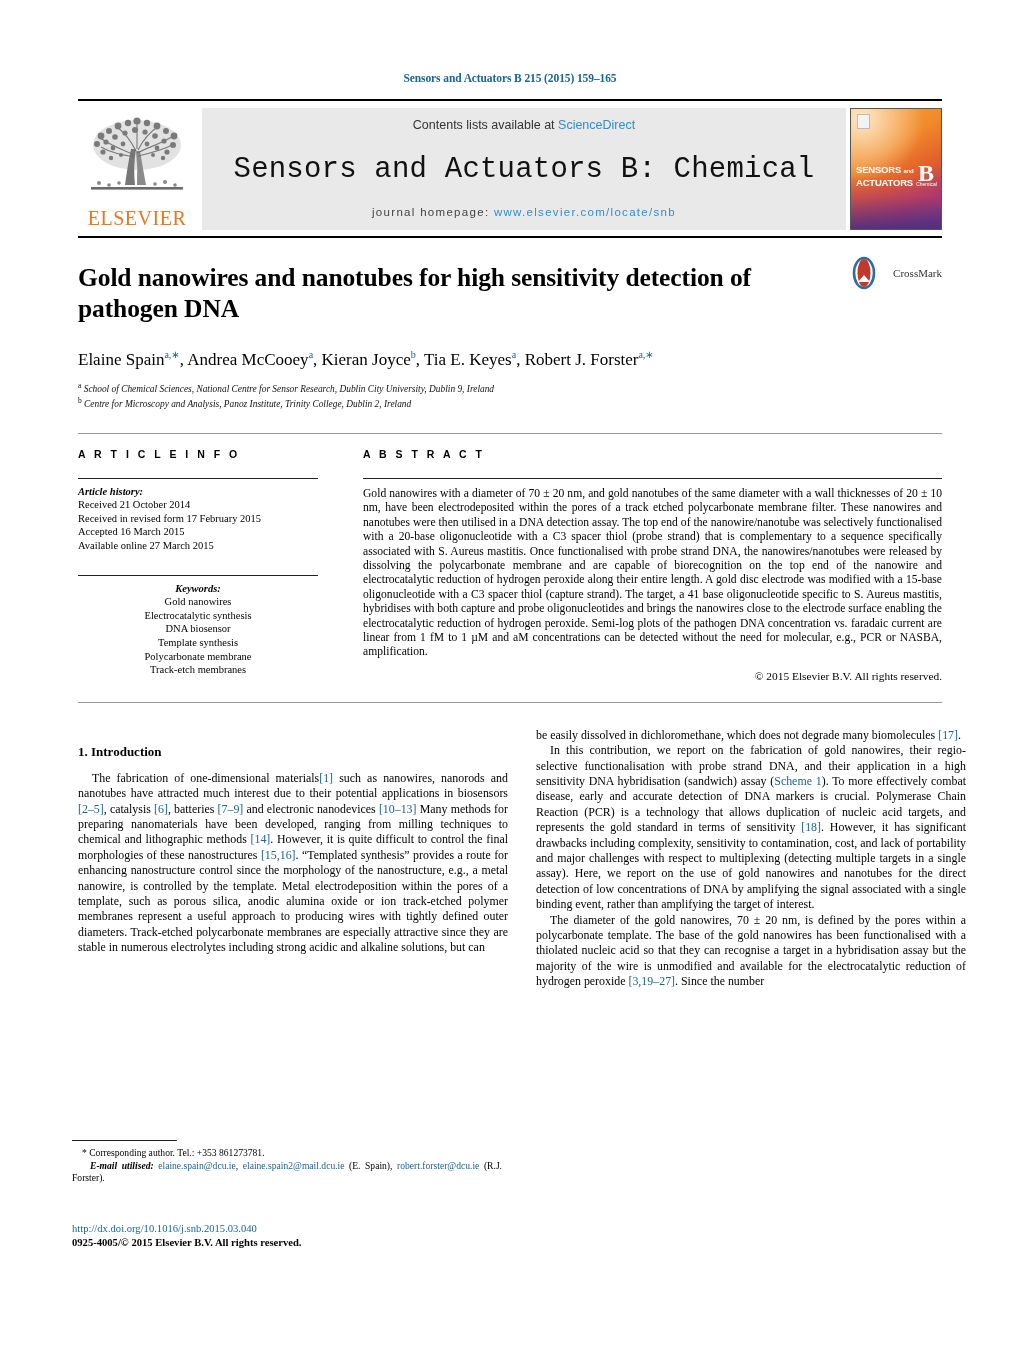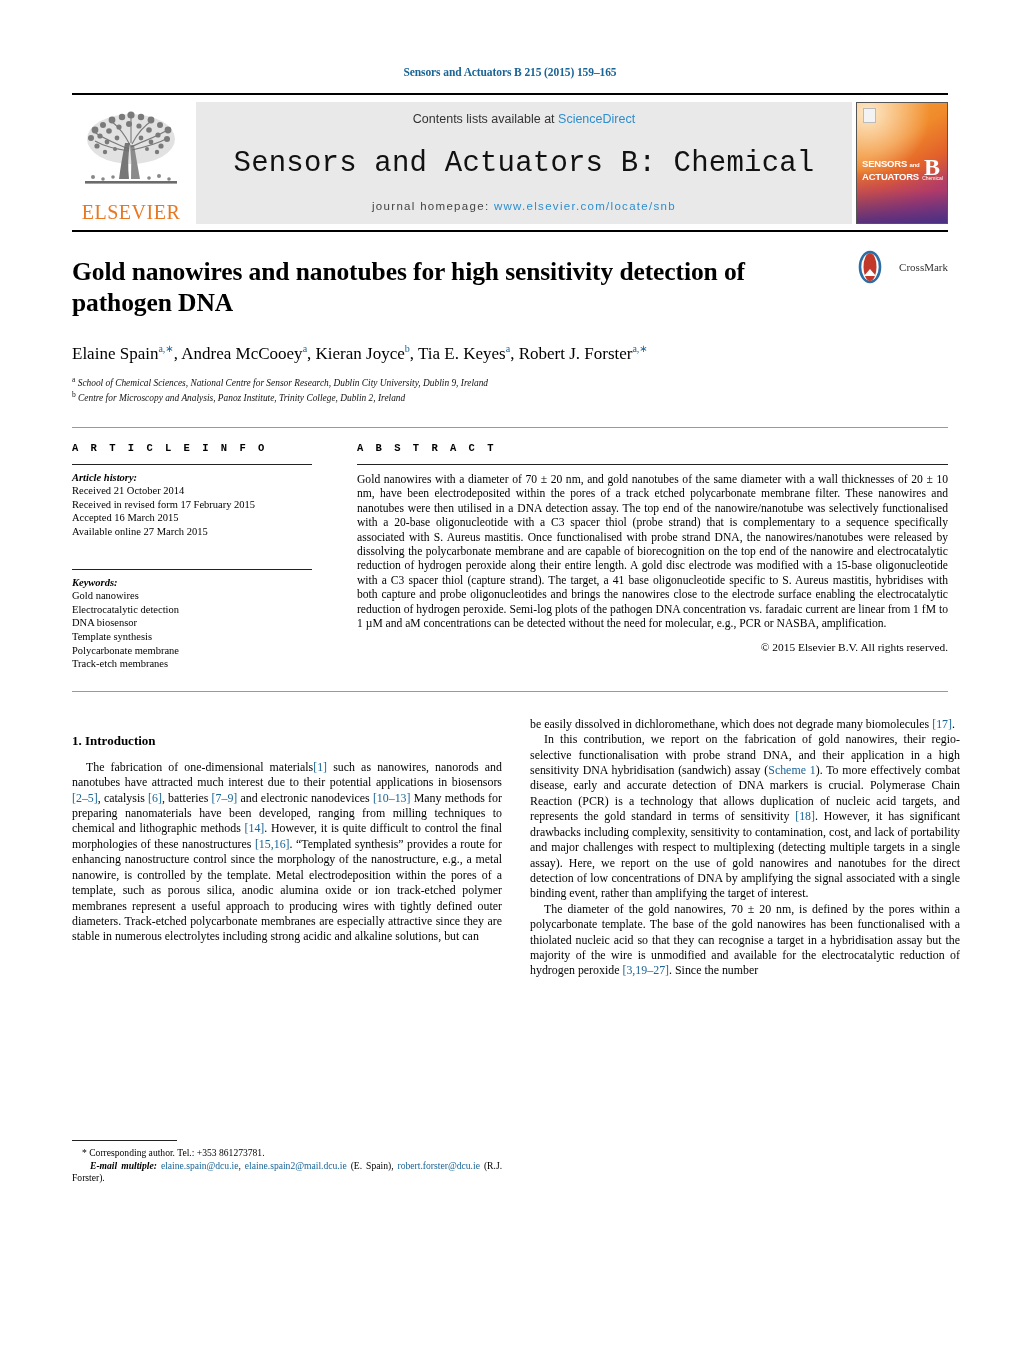--- a/index.html
+++ b/index.html
@@ -5,21 +5,21 @@
   * { box-sizing: border-box; }
   html, body { margin:0; padding:0; }
   body {
     width:1020px; height:1351px;
     background:#ffffff;
     font-family:"Liberation Serif", serif;
     color:#000;
     position:relative;
     overflow:hidden;
   }
-  .page { position:relative; width:1020px; height:1297px; padding:0; }
+  .page { position:relative; width:1020px; height:1297px; padding:6px; }
 
   
   .runhead {
     text-align:center;
     font-family:"Liberation Serif", serif;
     font-weight:bold;
     font-size:11.5px;
     color:#1a6496;
     letter-spacing:-0.1px;
     padding-top:66px;
@@ -164,37 +164,37 @@
   
   .rule-thin { border-top:1px solid #999; margin:0 72px; }
   .infoabs {
     margin:0 72px;
     display:flex;
     padding-top:14px;
   }
   .col-info { width:260px; flex:0 0 260px; padding-right:20px; }
   .col-abs  { flex:1 1 auto; padding-left:25px; }
   .sechead {
-    font-family:Liberation Mono, monospace;
+    font-family:Liberation Sans, sans-serif;
     font-weight:bold;
     font-size:10.5px;
     letter-spacing:3px;
-    margin-bottom:10px;
+    margin-bottom:18px;
   }
   .mini-rule { border-top:1px solid #222; margin:0 0 7px 0; }
   .hist-title, .kw-title {
     font-family:"Liberation Serif", serif;
     font-style:italic; font-weight:bold;
     font-size:10.5px; margin:0 0 1px 0;
   }
   .hist-line, .kw-line {
     font-family:"Liberation Serif", serif;
     font-size:10.5px; line-height:13.6px;
   }
-  .kw-block { margin-top:31px; }
+  .kw-block { margin-top:23px;text-align:center; }
   .abs-rule { border-top:1px solid #222; margin:0 0 8px 0; }
   .abs-text {
     font-family:"Liberation Serif", serif;
     font-size:11.6px;
     line-height:14.4px;
     text-align:justify;
     color:#000;
   }
   .abs-copy {
     font-family:"Liberation Serif", serif;
@@ -401,21 +401,21 @@
       <div class="hist-title">Article history:</div>
       <div class="hist-line">Received 21 October 2014</div>
       <div class="hist-line">Received in revised form 17 February 2015</div>
       <div class="hist-line">Accepted 16 March 2015</div>
       <div class="hist-line">Available online 27 March 2015</div>
 
       <div class="kw-block">
         <div class="mini-rule"></div>
         <div class="kw-title">Keywords:</div>
         <div class="kw-line">Gold nanowires</div>
-        <div class="kw-line">Electrocatalytic detection</div>
+        <div class="kw-line">Electrocatalytic synthesis</div>
         <div class="kw-line">DNA biosensor</div>
         <div class="kw-line">Template synthesis</div>
         <div class="kw-line">Polycarbonate membrane</div>
         <div class="kw-line">Track-etch membranes</div>
       </div>
     </div>
 
     <div class="col-abs">
       <div class="sechead">A B S T R A C T</div>
       <div class="abs-rule"></div>
@@ -448,23 +448,27 @@
     </div>
 
   </div>
 
   <div class="footnote">
     <div class="fn-rule"></div>
     <div class="fn-text">
       <span style="display:inline-block;width:10px;"></span><span>* Corresponding author. Tel.: +353 861273781.</span>
     </div>
     <div class="fn-text">
-      <span style="display:inline-block;width:18px;"></span><span class="em">E-mail multiple:</span>
+      <span style="display:inline-block;width:18px;"></span><span class="em">E-mail utilised:</span>
       <span class="fn-link">elaine.spain@dcu.ie</span>,
       <span class="fn-link">elaine.spain2@mail.dcu.ie</span>
       <span>(E. Spain),</span>
       <span class="fn-link">robert.forster@dcu.ie</span>
       <span>(R.J. Forster).</span>
     </div>
   </div>
 
+  <div class="doiblock">
+    <div class="doi-line">http://dx.doi.org/10.1016/j.snb.2015.03.040</div>
+    <div class="issn-line">0925-4005/© 2015 Elsevier B.V. All rights reserved.</div>
+  </div>
 
 </div>
 
 </body></html>

